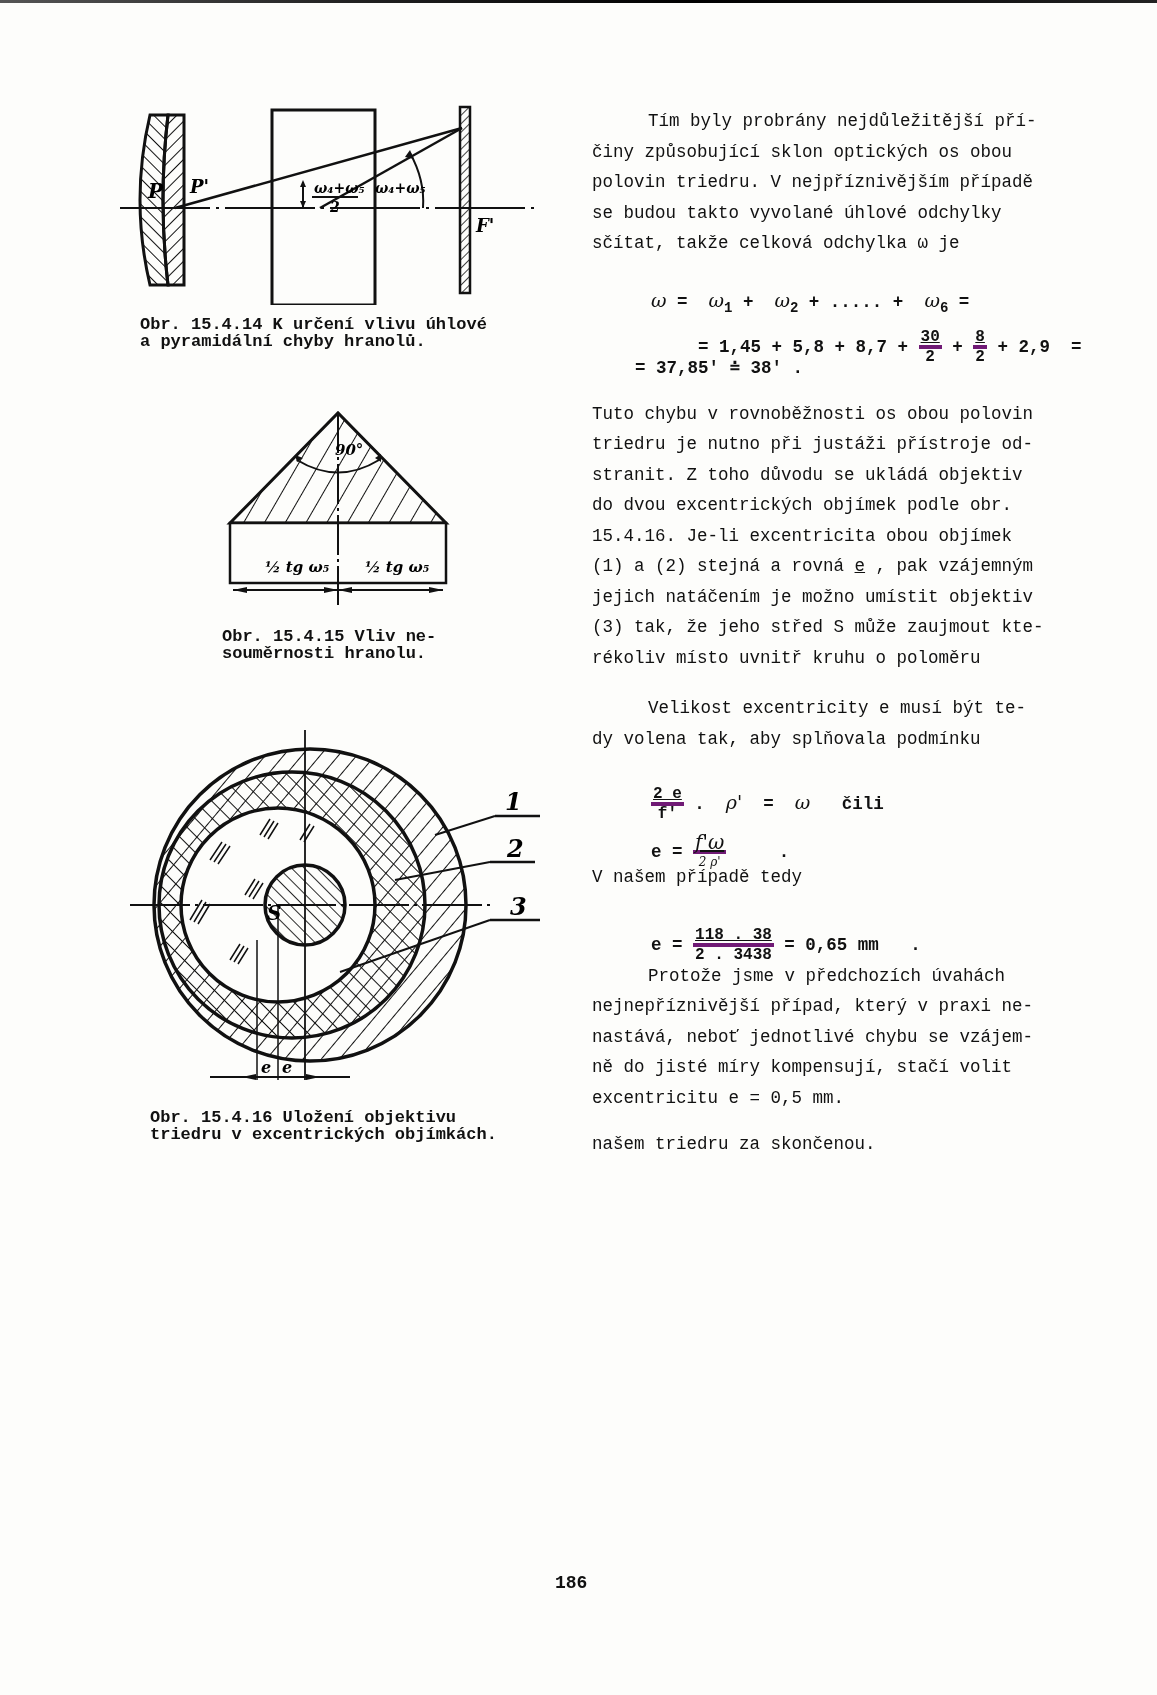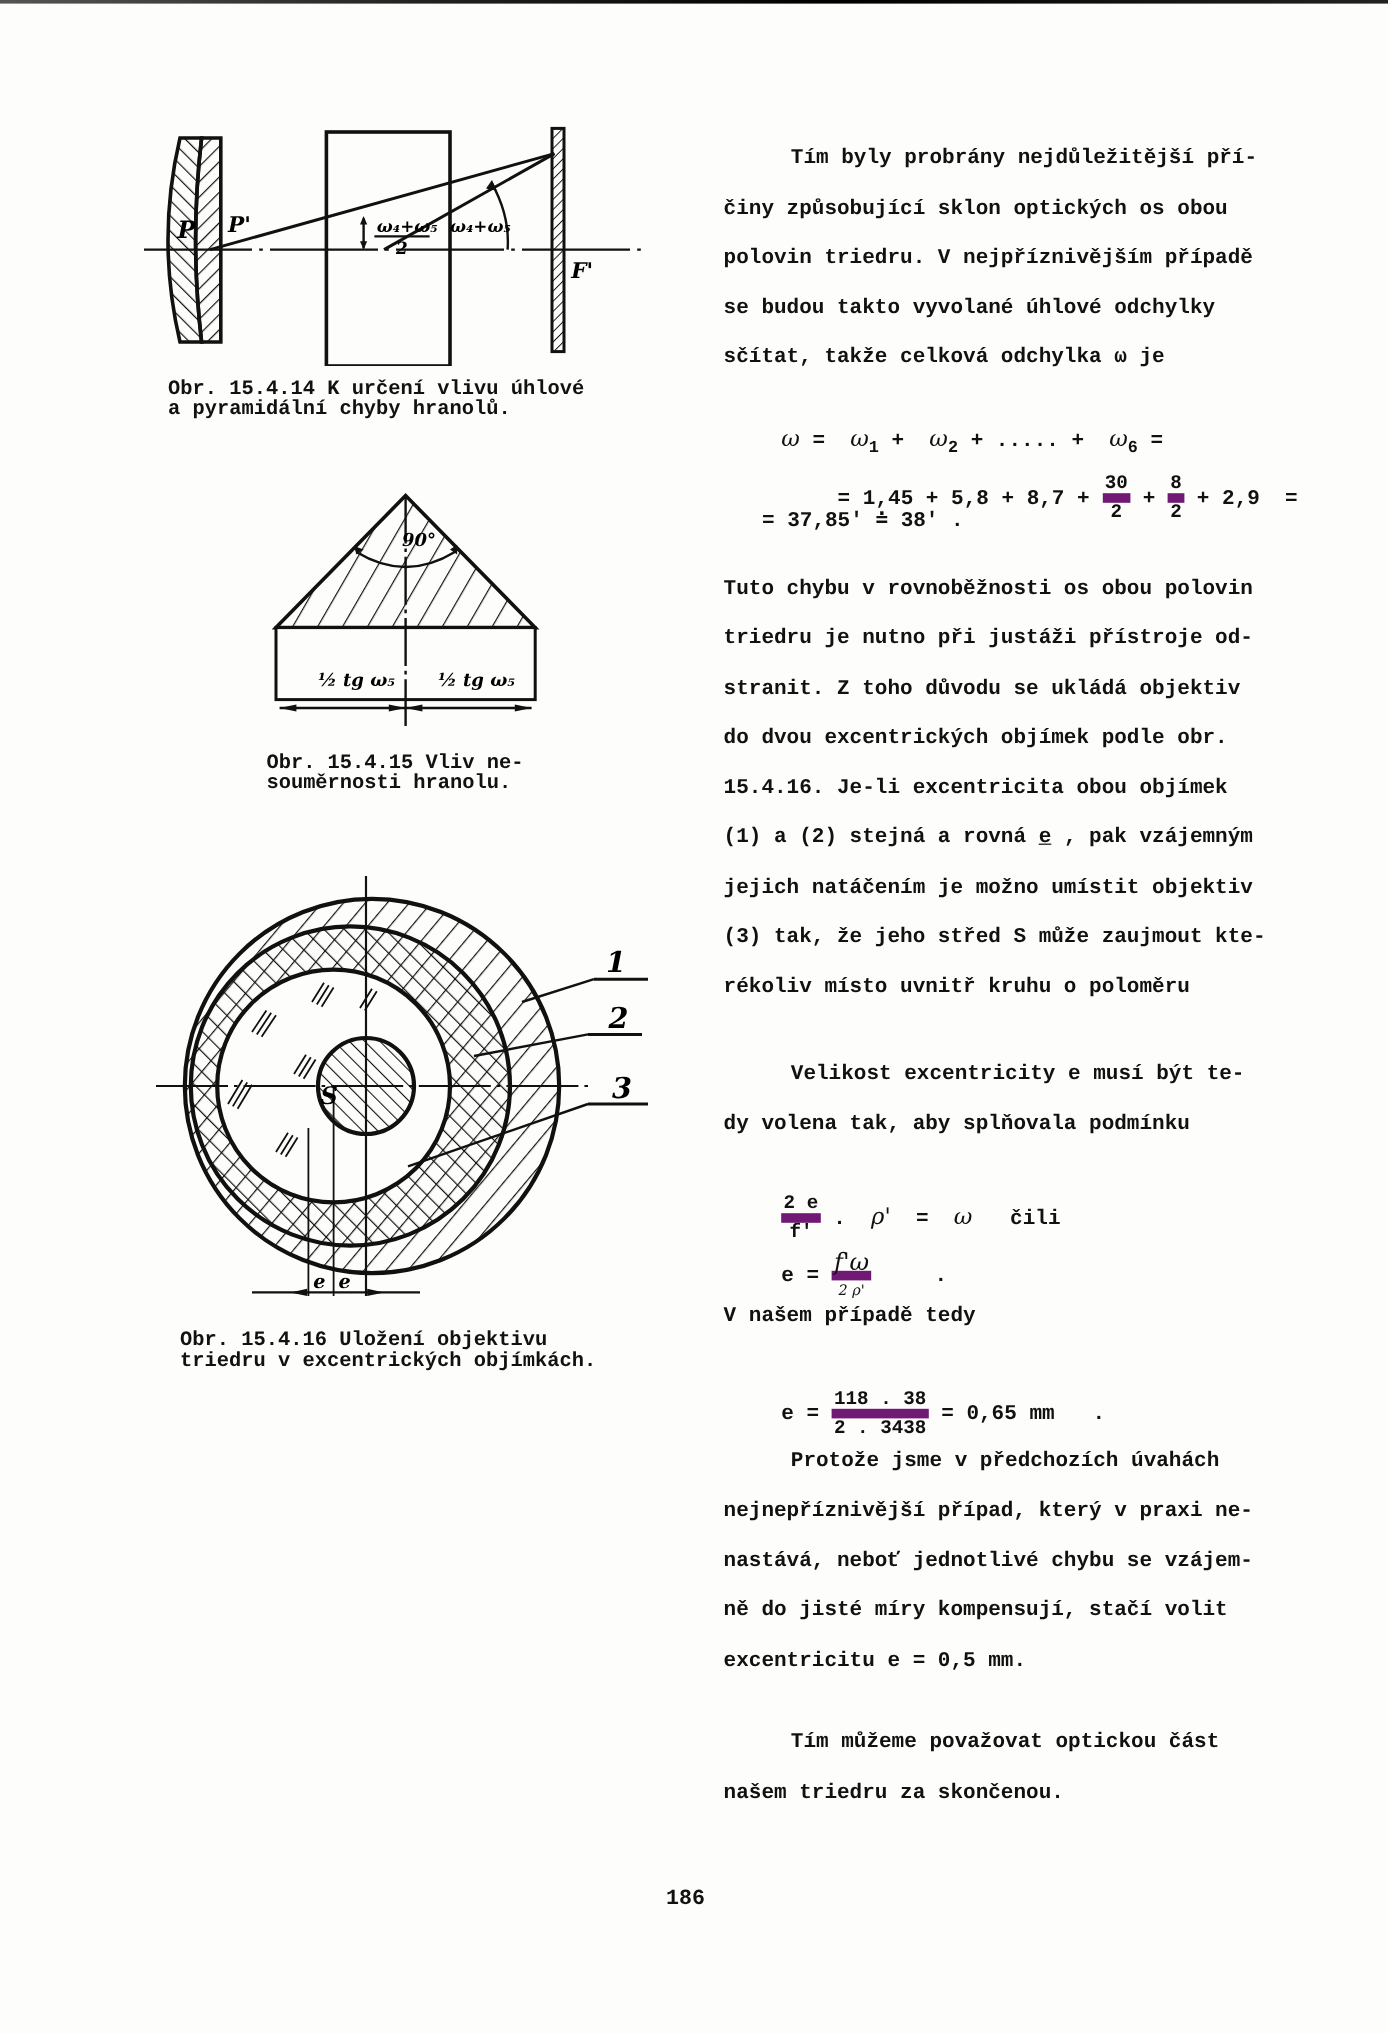--- a/index.html
+++ b/index.html
@@ -5,25 +5,25 @@
   html, body { margin: 0; padding: 0; }
   body {
     width: 1157px; height: 1695px; position: relative; overflow: hidden;
     background: #fdfdfb;
     font-family: "Liberation Mono", "DejaVu Sans Mono", monospace;
     color: #111;
   }
   .topedge { position: absolute; left: 0; top: 0; width: 1157px; height: 3px;
     background: linear-gradient(90deg, #555 0%, #222 30%, #000 60%, #222 100%); }
   .col-right { position: absolute; left: 588px; top: 104px; width: 500px; }
-  .p { font-size: 17.5px; font-weight: bold; line-height: 26.5px; margin: 15px; white-space: pre; }
+  .p { font-size: 17.5px; font-weight: normal; line-height: 26.5px; margin: 4px; white-space: pre; }
   .indent { padding-left: 56px; }
   .eq { font-size: 17.5px; font-weight: bold; white-space: pre; position: absolute; left: 0; }
   .frac { display: inline-block; vertical-align: middle; text-align: center; line-height: 16px; font-size: 16px; }
-  .frac .num { display: block; border-bottom: 8px solid #701a75; padding: 0 2px; }
+  .frac .num { display: block; border-bottom: 4px solid #701a75; padding: 0 2px; text-decoration: underline; }
   .frac .den { display: block; padding: 0 2px; }
   .omega { font-family: "DejaVu Serif", serif; font-style: italic; font-weight: normal; font-size: 19px; }
   .sub { font-size: 14px; vertical-align: -5px; }
   .caption { position: absolute; font-size: 17px; font-weight: bold; line-height: 17px; white-space: pre; margin: 0; }
   .pagenum { position: absolute; left: 555px; top: 1573px; font-size: 18px; font-weight: bold; text-align: right; }
   svg text { font-family: "DejaVu Serif", serif; font-style: italic; font-weight: bold; }
   .under { text-decoration: underline; }
 </style>
 </head>
 <body>
@@ -206,18 +206,17 @@
   <div style="height:8px"></div>
   <div>
     <p class="p indent">Protože jsme v předchozích úvahách</p>
     <p class="p">nejnepříznivější případ, který v praxi ne-</p>
     <p class="p">nastává, neboť jednotlivé chybu se vzájem-</p>
     <p class="p">ně do jisté míry kompensují, stačí volit</p>
     <p class="p">excentricitu e = 0,5 mm.</p>
   </div>
   <div style="height:12px"></div>
   <div>
-    <p class="p indent">Tím můžeme považovat optickou část</p>
     <p class="p">našem triedru za skončenou.</p>
   </div>
 </div>
 
 <div class="pagenum">186</div>
 
 </body></html>

